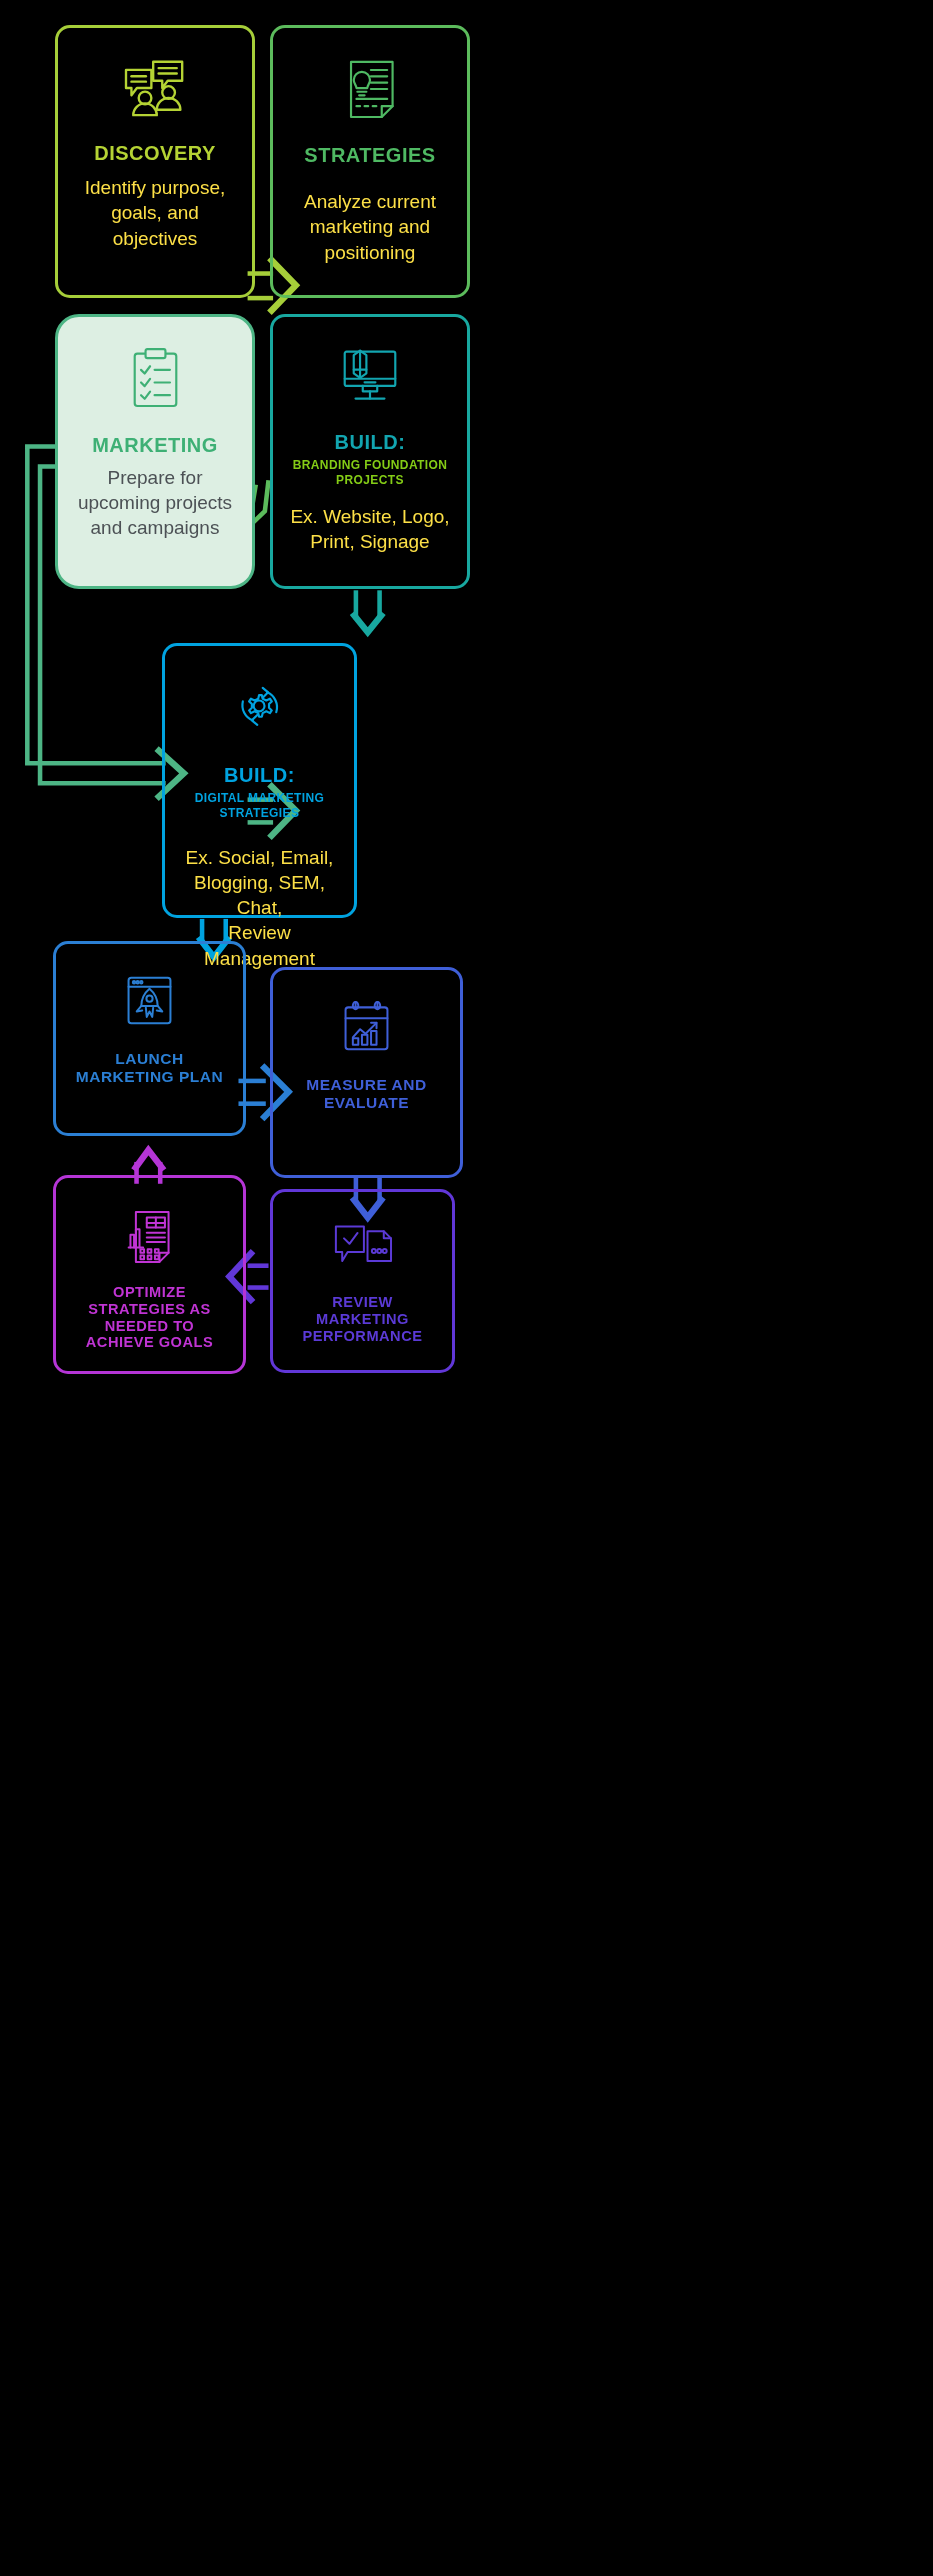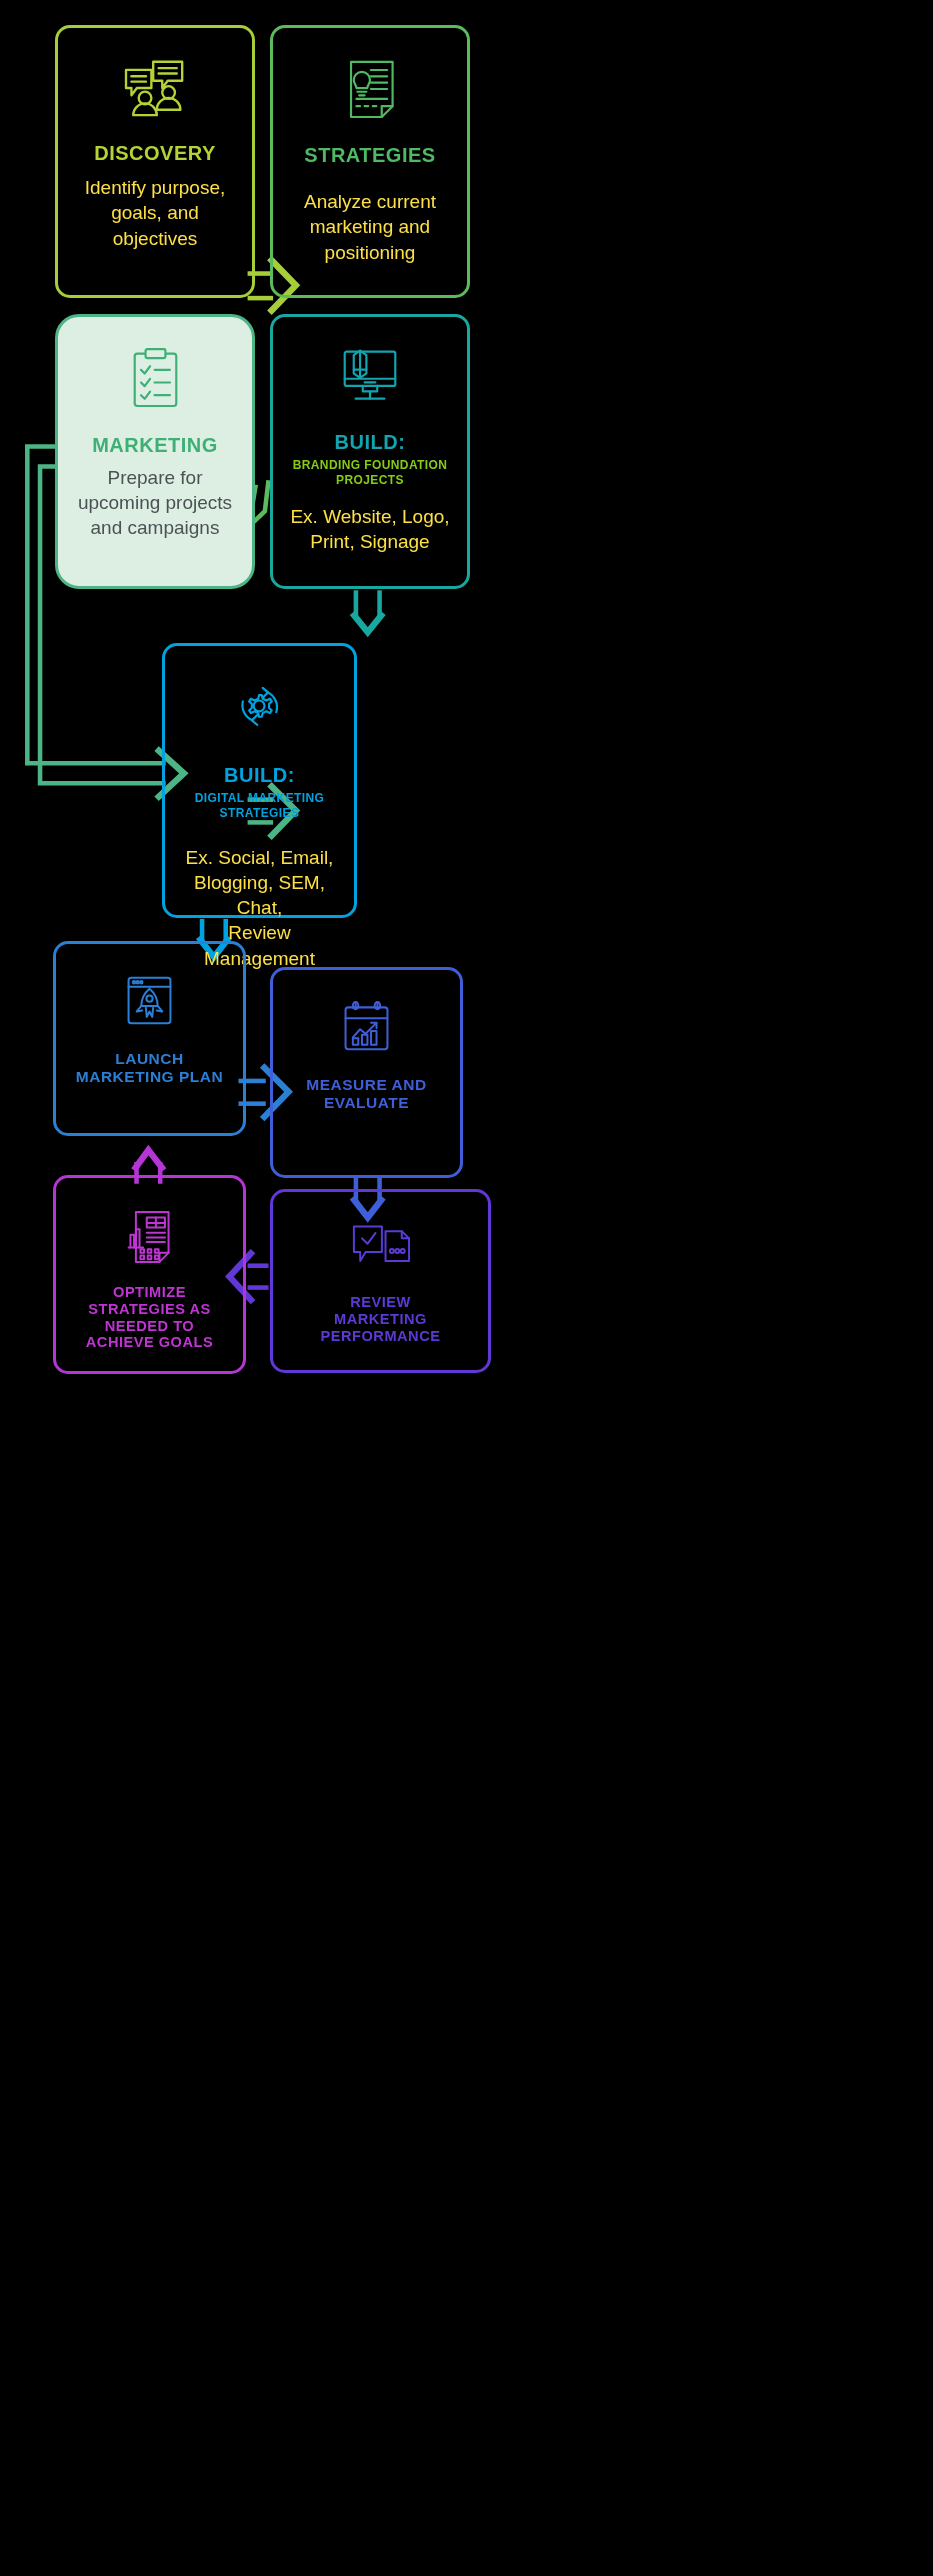--- a/index.html
+++ b/index.html
@@ -106,21 +106,21 @@
   }
   #card-measure .card-title { color: #3f5fd8; font-size: 15.5px; margin-top: 24px; }
 
   #card-optimize {
     left: 53px; top: 1175px; width: 193px; height: 199px;
     border-color: #b535d6;
   }
   #card-optimize .card-title { color: #c034d4; font-size: 14.6px; margin-top: 20px; }
 
   #card-review {
-    left: 270px; top: 1189px; width: 221px; height: 184px;
+    left: 270px; top: 1189px; width: 185px; height: 184px;
     border-color: #6137d8;
   }
   #card-review .card-title { color: #5b3ad6; font-size: 14.6px; margin-top: 24px; }
 
   
   #connectors {
     position: absolute;
     left: 0; top: 0;
     width: 933px; height: 2576px;
     z-index: 2;

